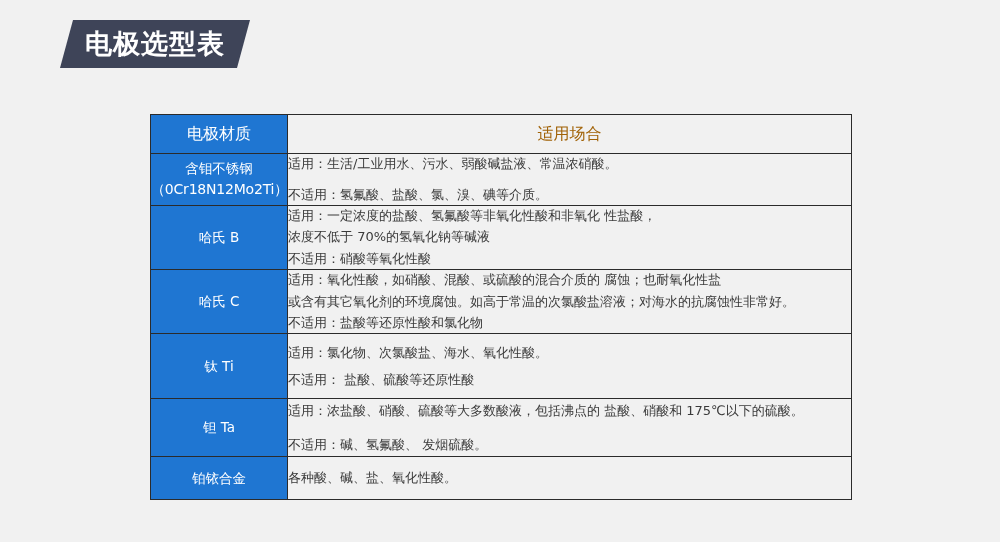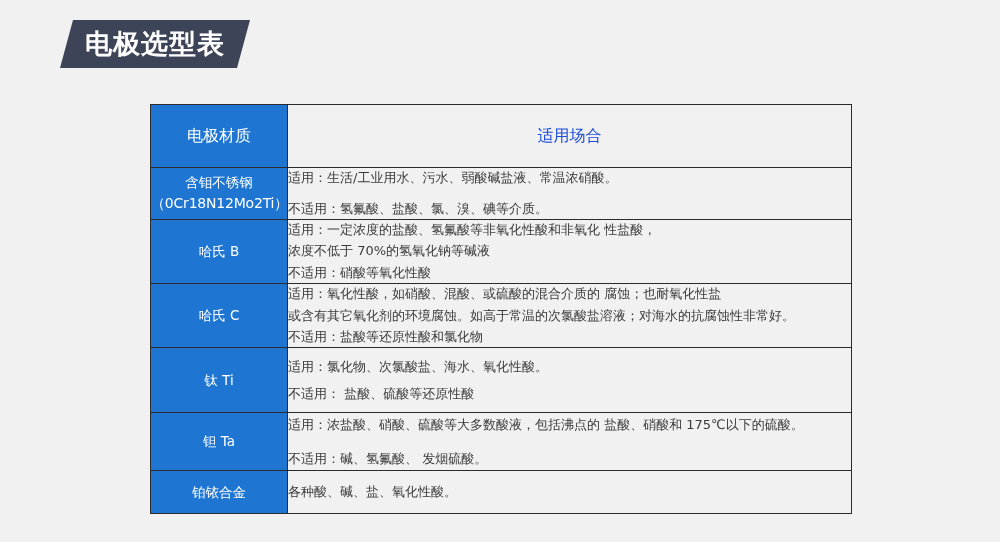--- a/index.html
+++ b/index.html
@@ -40,21 +40,21 @@
     font-size: 27px;
     letter-spacing: 1px;
     font-weight: 700;
     white-space: nowrap;
   }
 
   
   .table-wrap {
     position: absolute;
     left: 150px;
-    top: 104px;
+    top: 114px;
     width: 701px;
   }
   table.spec {
     border-collapse: collapse;
     table-layout: fixed;
     width: 701px;
     background: #f1f1f1;
   }
   table.spec td {
     border: 1px solid #2b2b2b;
@@ -87,23 +87,23 @@
   .use {
     background: #f1f1f1;
     color: #3a3a3a;
     font-size: 13px;
     line-height: 1.52;
     padding: 7px 0 7px 24px;
     text-align: left;
   }
   .use.header-use {
     text-align: center;
-    padding: 12px;
+    padding: 0;
     font-size: 16px;
-    color: #1d4ed8;
+    color: #a16207;
   }
   .use .ln {
     display: block;
     white-space: nowrap;
   }
   .use .ln + .ln {
     margin-top: 2px;
   }
   
   tr.r-0 .use .ln + .ln { margin-top: 11px; }

